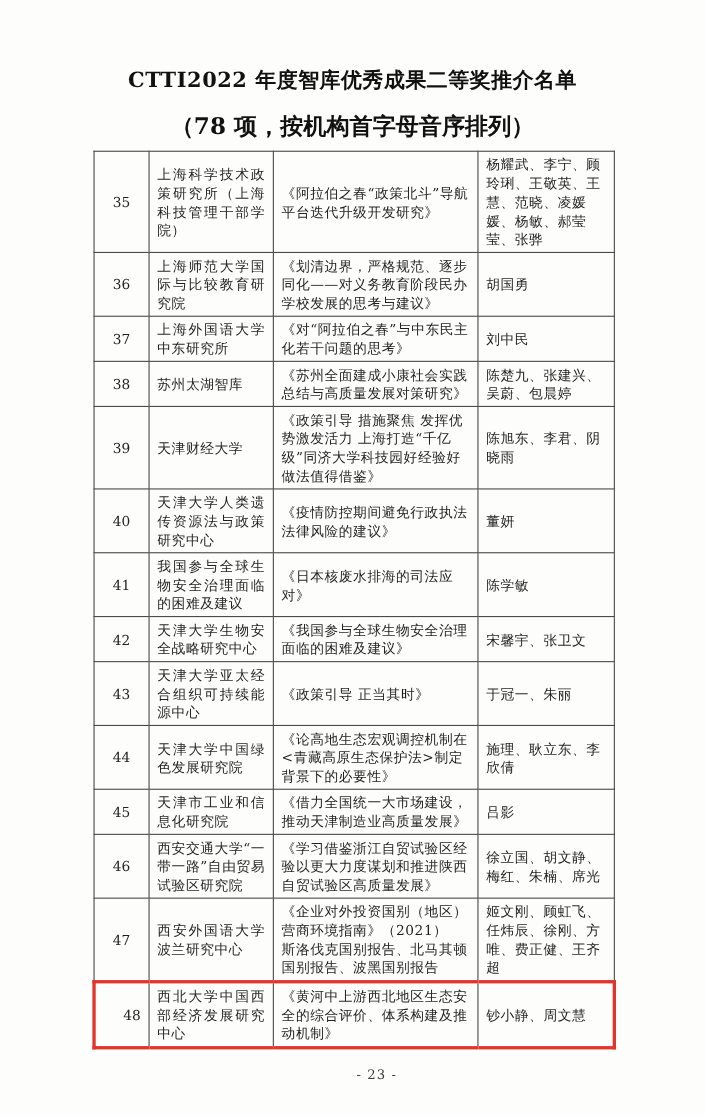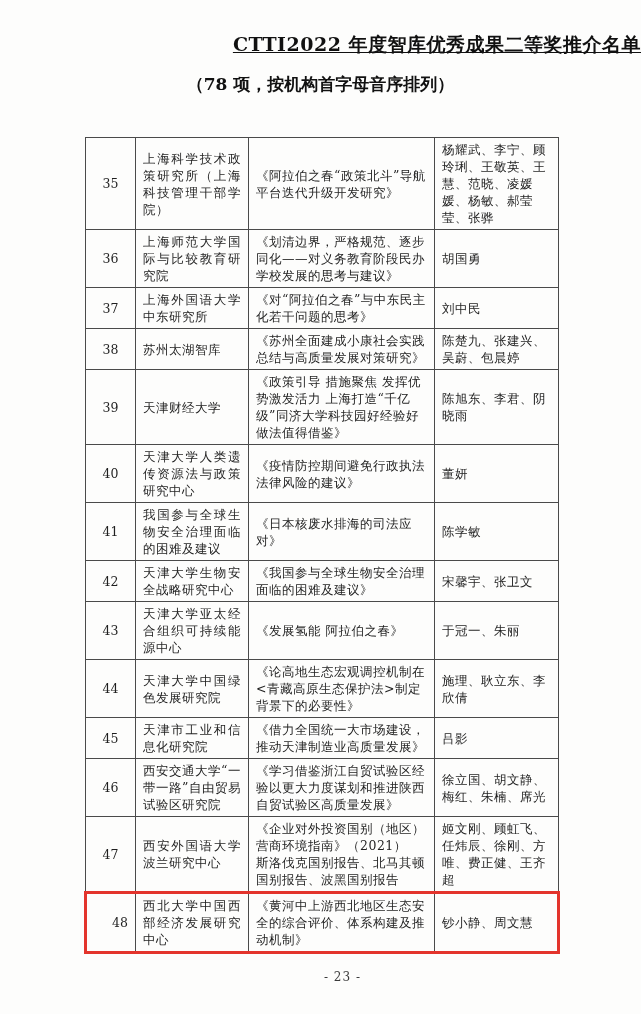--- a/index.html
+++ b/index.html
@@ -11,32 +11,31 @@
     position: relative;
     width: 641px;
     height: 1014px;
     margin: 0 auto;
     background: #fdfdfc;
     font-family: "DejaVu Serif", "Liberation Serif", serif;
     color: #1f1f1f;
     overflow: hidden;
   }
   .doc-title {
-    padding-top: 32px;
-    text-align: right;
+    padding-top: 60px;
+    text-align: center;
     font-size: 19px;
     font-weight: bold;
     letter-spacing: 0.5px;
     color: #111;
-    text-decoration: underline;
   }
   .doc-subtitle {
     margin-top: 15px;
     text-align: center;
-    font-size: 17px;
+    font-size: 21px;
     font-weight: bold;
     color: #111;
   }
   table.results {
     position: absolute;
     left: 84px;
     top: 137px;
     width: 473px;
     border-collapse: collapse;
     table-layout: fixed;
@@ -143,21 +142,21 @@
         </tr>
         <tr>
           <td>42</td>
           <td>天津大学生物安全战略研究中心</td>
           <td>《我国参与全球生物安全治理面临的困难及建议》</td>
           <td>宋馨宇、张卫文</td>
         </tr>
         <tr>
           <td>43</td>
           <td>天津大学亚太经合组织可持续能源中心</td>
-          <td>《发展氢能 阿拉伯之春》</td>
+          <td>《政策引导 正当其时》</td>
           <td>于冠一、朱丽</td>
         </tr>
         <tr>
           <td>44</td>
           <td>天津大学中国绿色发展研究院</td>
           <td>《论高地生态宏观调控机制在&lt;青藏高原生态保护法&gt;制定背景下的必要性》</td>
           <td>施理、耿立东、李欣倩</td>
         </tr>
         <tr>
           <td>45</td>

